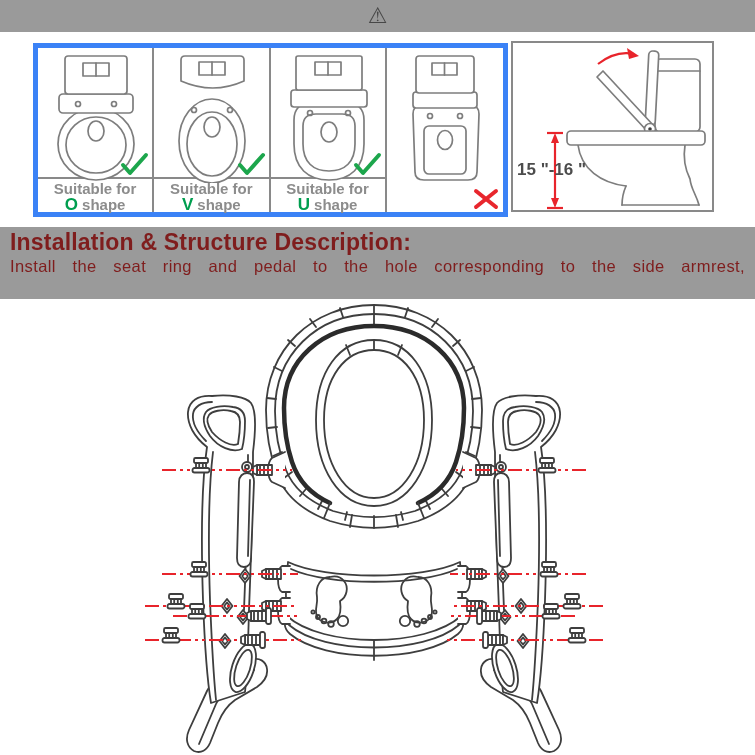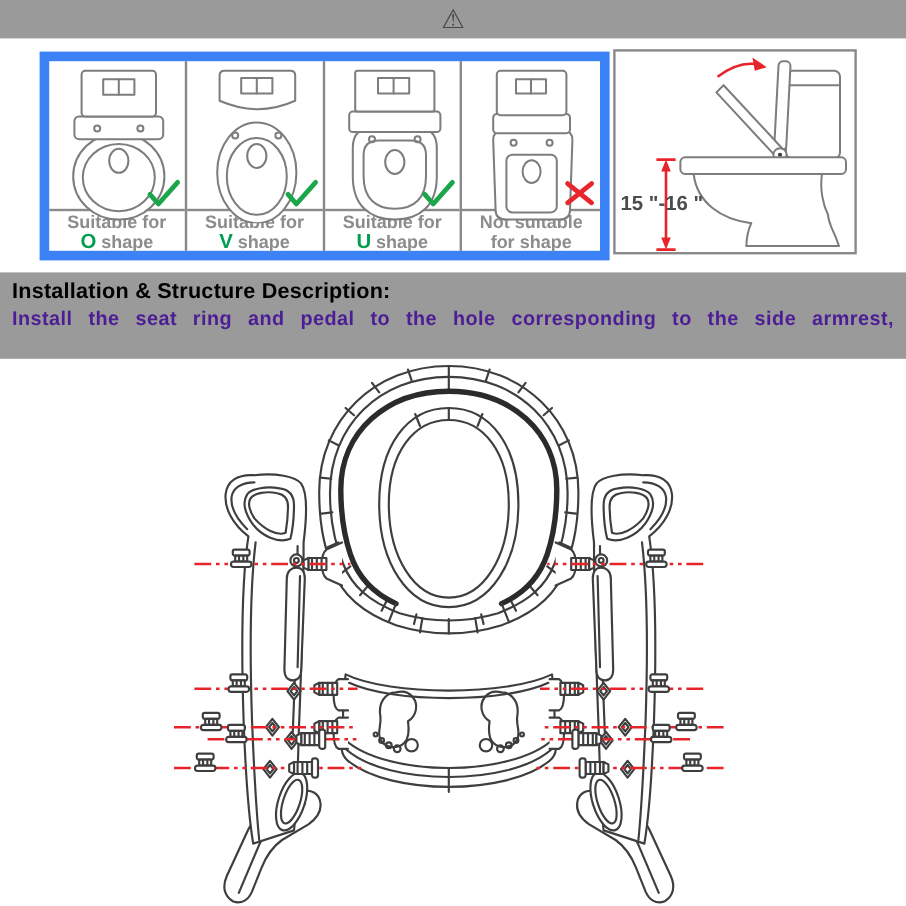--- a/index.html
+++ b/index.html
@@ -7,43 +7,43 @@
         font-family:"Liberation Sans","DejaVu Sans",sans-serif;}
 
   
   .top-banner{position:absolute;left:0;top:0;width:755px;height:32px;background:#9a9a9a;
               display:flex;align-items:center;justify-content:center;gap:9px;}
   .top-banner .warn{color:#474747;font-size:22px;line-height:22px;font-weight:700;}
   .top-banner .txt{color:#fff;font-size:18px;font-weight:700;letter-spacing:.2px;}
 
   
   .shape-box{position:absolute;left:33px;top:43px;width:475px;height:174px;
-             border:8px solid #3b82f6;box-sizing:border-box;display:grid;
+             border:5px solid #3b82f6;box-sizing:border-box;display:grid;
              grid-template-columns:repeat(4,1fr);background:#fff;}
   .cell{position:relative;border-right:2px solid #898989;display:flex;flex-direction:column;box-sizing:border-box;}
   .cell:last-child{border-right:none;}
   .cell .art{position:relative;flex:1;}
   .cell .art svg.toilet{position:absolute;left:0;top:0;}
   .cell .mark{position:absolute;right:3px;bottom:1px;}
   .cell .lbl{height:35px;border-top:2px solid #898989;text-align:center;
              color:#8c8c8c;font-weight:700;font-size:15px;line-height:16px;padding-top:2px;box-sizing:border-box;}
   .cell .lbl .letter{color:#009e4f;font-size:17px;}
   .cell .lbl .letter:not(:empty){margin-right:4px;}
 
   
   .height-panel{position:absolute;left:511px;top:41px;width:203px;height:171px;
                 border:2px solid #898989;box-sizing:border-box;background:#fff;}
   .measure-text{position:absolute;left:4px;top:117px;color:#4c4c4c;
                 font-size:17px;font-weight:700;letter-spacing:0px;white-space:pre;}
 
   
   .install{position:absolute;left:0;top:227px;width:755px;height:72px;background:#9a9a9a;
            box-sizing:border-box;padding:1px 10px 0 10px;}
-  .install .title{color:#000000;font-size:18px;font-weight:700;letter-spacing:.2px;line-height:28px;}
-  .install .line{color:#4c1d95;font-size:16.5px;font-weight:700;letter-spacing:.4px;line-height:21px;
+  .install .title{color:#7f1d1d;font-size:23px;font-weight:700;letter-spacing:.2px;line-height:28px;}
+  .install .line{color:#7f1d1d;font-size:16.5px;font-weight:400;letter-spacing:.4px;line-height:21px;
                  text-align:justify;text-align-last:justify;}
 
   
   .diagram{position:absolute;left:0;top:300px;}
 
   
   .g  {fill:none;stroke:#7d7d7d;stroke-width:1.7;stroke-linecap:round;stroke-linejoin:round;}
   .gf {fill:#fff;stroke:#7d7d7d;stroke-width:1.7;stroke-linecap:round;stroke-linejoin:round;}
   .ln {fill:none;stroke:#3e3e3e;stroke-width:1.8;stroke-linecap:round;stroke-linejoin:round;}
   .lnf{fill:#fff;stroke:#3e3e3e;stroke-width:1.8;stroke-linecap:round;stroke-linejoin:round;}
@@ -140,24 +140,20 @@
           <line class="g" x1="57.5" y1="15" x2="57.5" y2="27"></line>
           <circle class="g" cx="43" cy="68" r="2.5"></circle>
             <circle class="g" cx="73" cy="68" r="2.5"></circle>
           <rect class="g" x="37" y="78" width="42" height="48" rx="5"></rect>
           <ellipse class="g" cx="58" cy="92" rx="7.5" ry="9.5"></ellipse>
         </svg>
         <svg class="mark" width="28" height="24" viewBox="0 0 28 24">
           <line x1="4" y1="4" x2="24" y2="20" stroke="#e8262d" stroke-width="4" stroke-linecap="round"></line>
           <line x1="24" y1="4" x2="4" y2="20" stroke="#e8262d" stroke-width="4" stroke-linecap="round"></line>
         </svg>
-      </div>
-      <div class="lbl">
-        <span>Not suitable</span><br>
-        <span class="letter"></span><span>for shape</span>
       </div>
     </div>
   </div>
 
   <div class="height-panel">
     <svg width="199" height="167" viewBox="0 0 199 167">
 
       <path class="g" d="M65,102 C68,126 88,140 113,143"></path>
       <path class="g" d="M113,143 C110,150 109,156 109,162"></path>
       <path class="g" d="M109,162 H186"></path>

